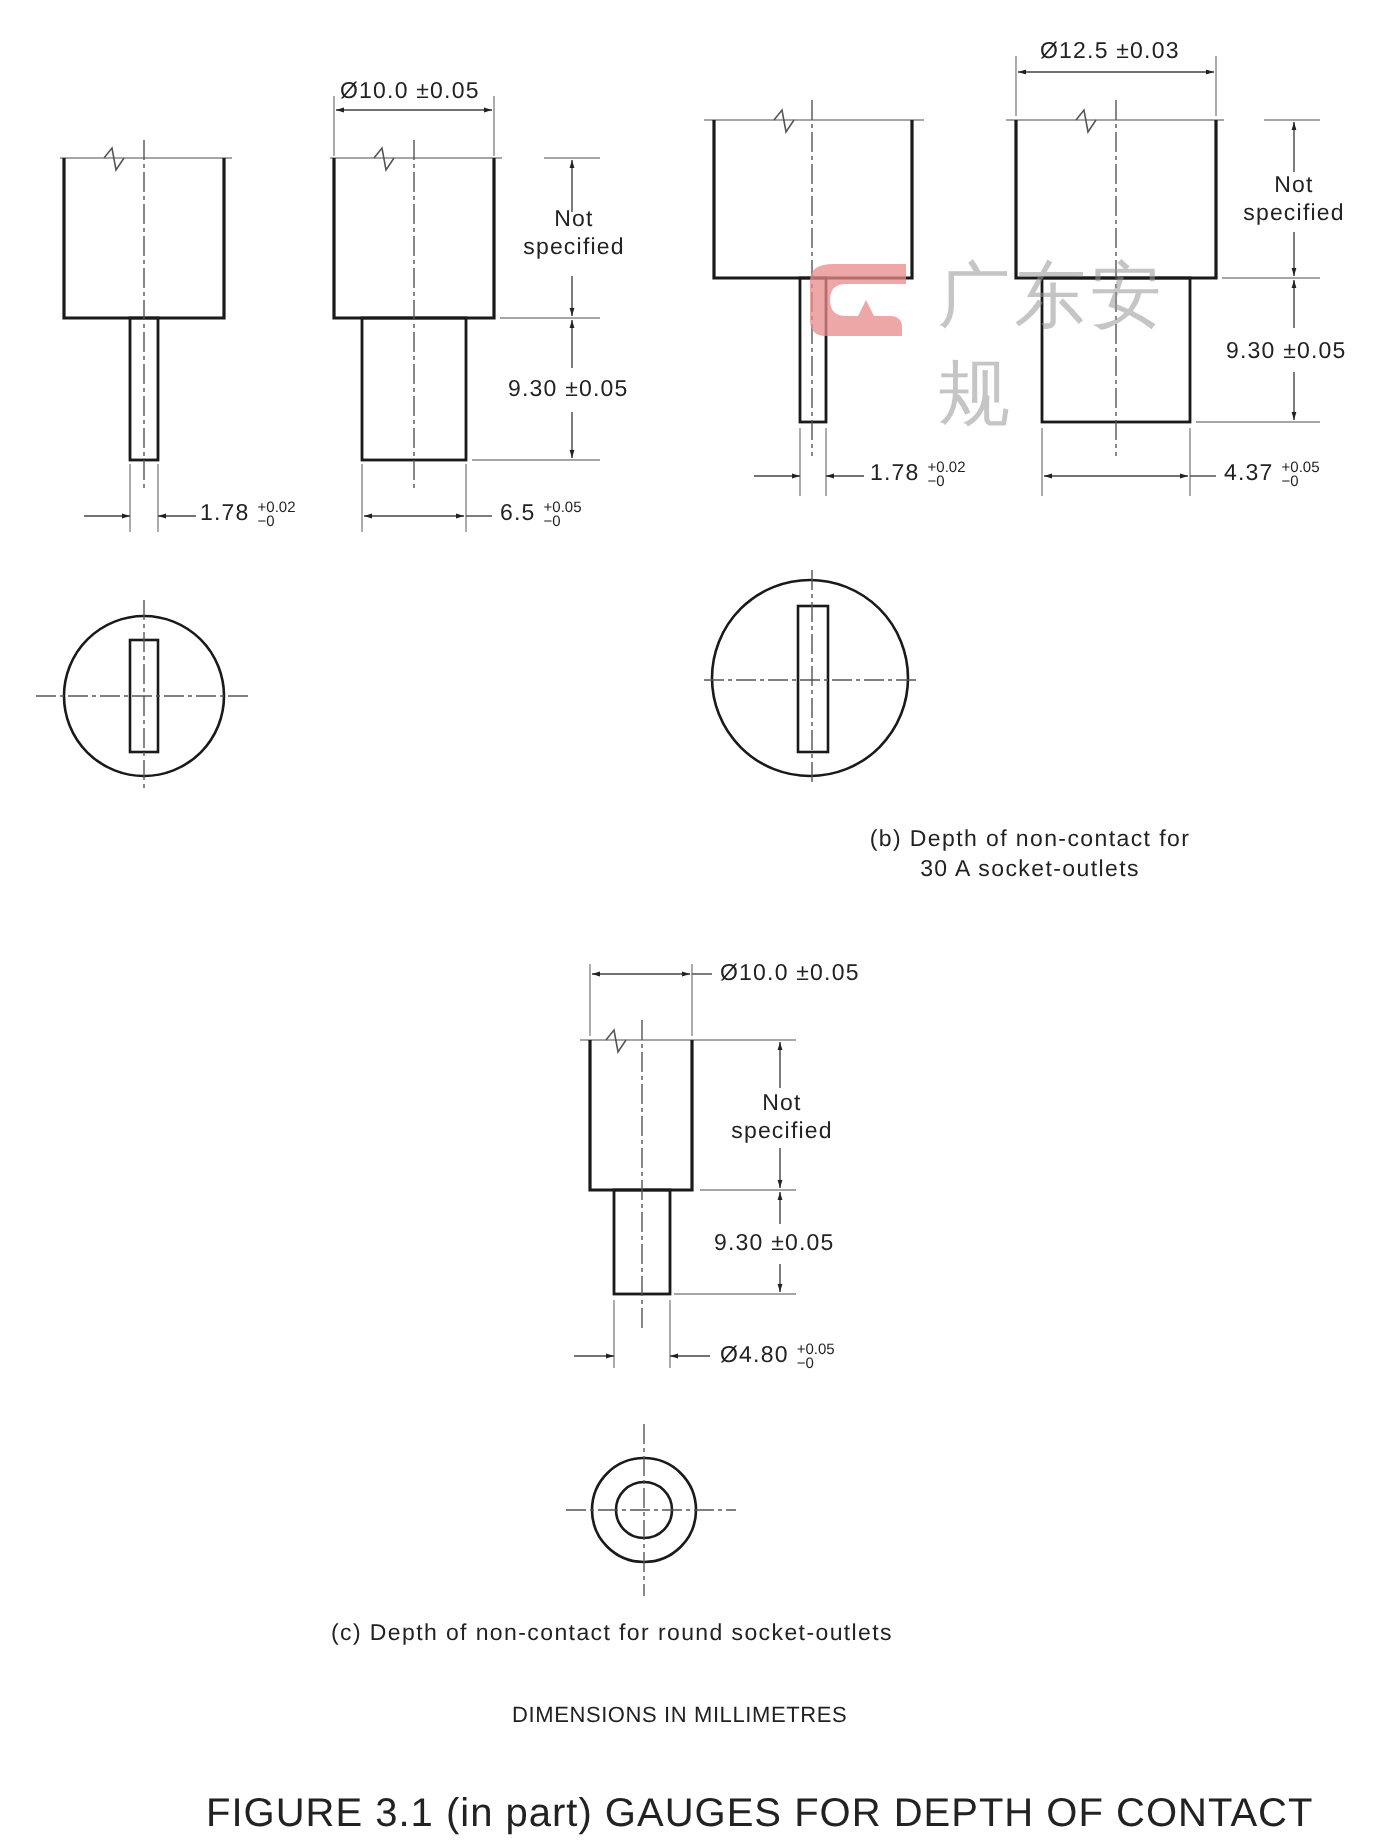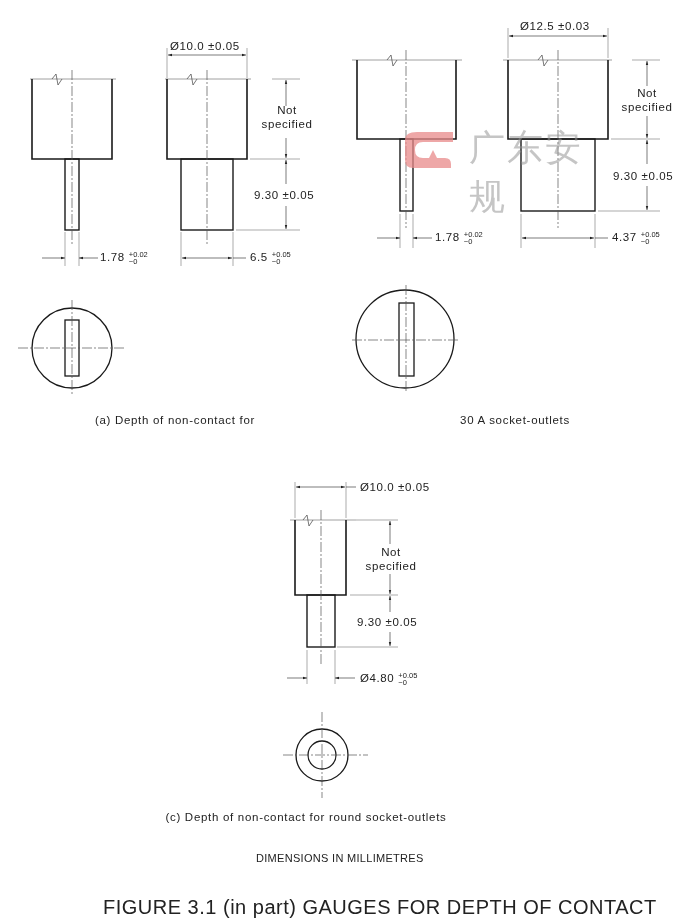--- a/index.html
+++ b/index.html
@@ -163,36 +163,36 @@
   <div>specified</div>
 </div>
 <div class="lbl" style="left:254px; top:188px;">9.30 ±0.05</div>
 <div class="lbl" style="left:100px; top:250px;">
   <span>1.78</span><span class="tol"><span>+0.02</span><span>−0</span></span>
 </div>
 <div class="lbl" style="left:250px; top:250px;">
   <span>6.5</span><span class="tol"><span>+0.05</span><span>−0</span></span>
 </div>
 <div class="caption" style="left:60px; top:413px; width:230px;">
-  <div>(a) Depth of non-contact for</div>
 </div>
 
 <div class="lbl" style="left:520px; top:19px;">Ø12.5 ±0.03</div>
 <div class="lbl center" style="left:614px; top:86px; width:66px;">
   <div>Not</div>
   <div>specified</div>
 </div>
 <div class="lbl" style="left:613px; top:169px;">9.30 ±0.05</div>
 <div class="lbl" style="left:435px; top:230px;">
   <span>1.78</span><span class="tol"><span>+0.02</span><span>−0</span></span>
 </div>
 <div class="lbl" style="left:612px; top:230px;">
   <span>4.37</span><span class="tol"><span>+0.05</span><span>−0</span></span>
 </div>
 <div class="caption" style="left:400px; top:413px; width:230px;">
+  <div>(b) Depth of non-contact for</div>
   <div>30 A socket-outlets</div>
 </div>
 
 <div class="lbl" style="left:360px; top:480px;">Ø10.0 ±0.05</div>
 <div class="lbl center" style="left:358px; top:545px; width:66px;">
   <div>Not</div>
   <div>specified</div>
 </div>
 <div class="lbl" style="left:357px; top:615px;">9.30 ±0.05</div>
 <div class="lbl" style="left:360px; top:671px;">

